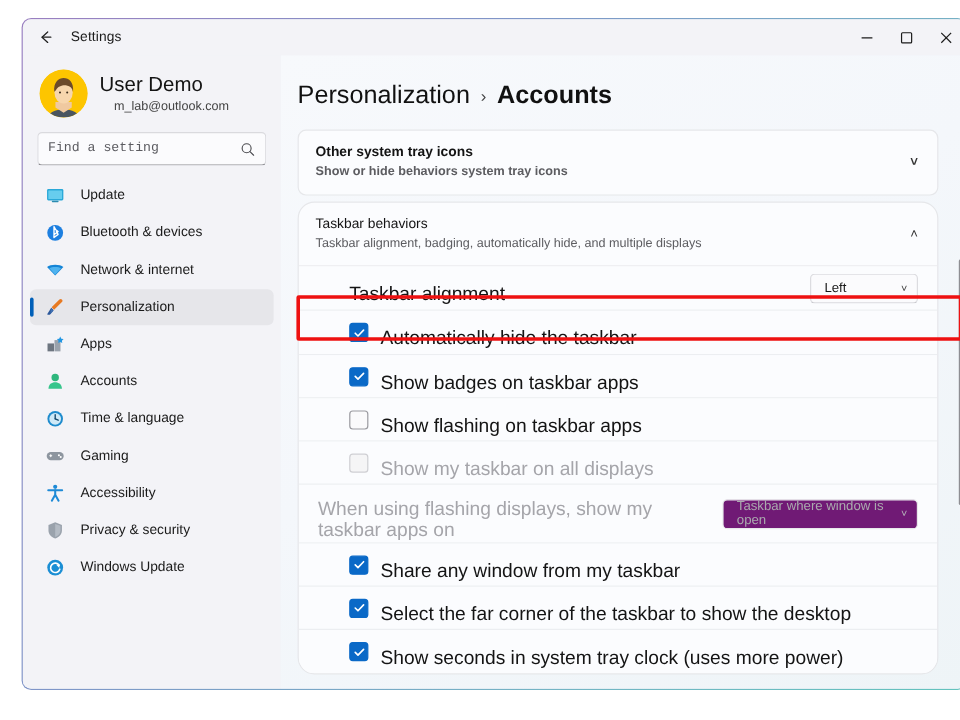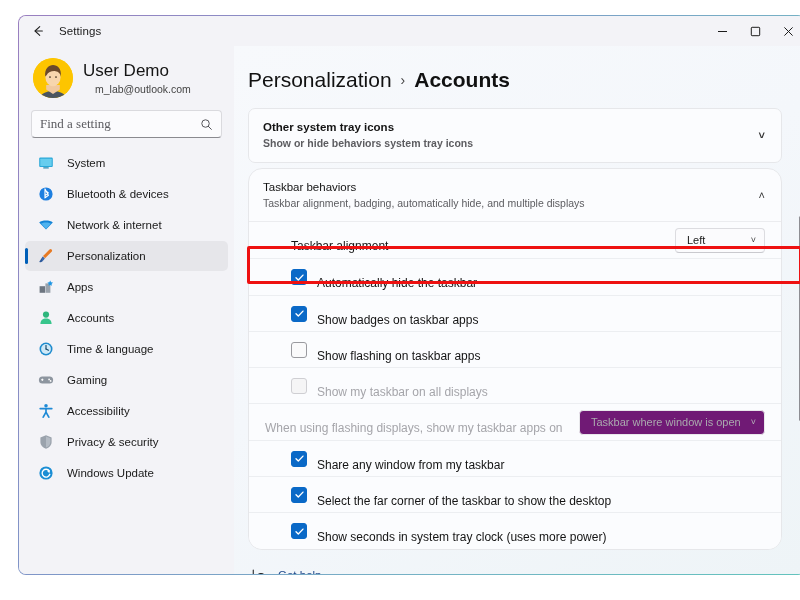--- a/index.html
+++ b/index.html
@@ -103,22 +103,22 @@
     border: 1px solid #dadade;
     border-bottom: 1px solid #8a8a8f;
     border-radius: 4px;
     display: flex;
     align-items: center;
     padding: 0 8px;
     box-sizing: border-box;
   }
   #search-input {
     border: 0; outline: 0; background: transparent;
-    font-family: Liberation Serif, serif;
-    font-size: 13px;
+    font-family: Liberation Mono, monospace;
+    font-size: 11px;
     color: #333;
     flex: 1;
     padding: 0;
   }
   #search-input::placeholder { color: #5b5b60; }
 
   #nav-list { display: flex; flex-direction: column; padding: 0 6px; }
   .nav-item {
     height: 30px;
     display: flex;
@@ -212,21 +212,21 @@
     align-items: center;
     min-height: 36px;
     padding: 0 16px 0 42px;
     box-sizing: border-box;
     border-bottom: 1px solid #eceef1;
     position: relative;
     background: #fbfcfe;
   }
   .setting-row:last-child { border-bottom: 0; }
   .setting-row.tall { min-height: 37px; }
-  .row-label { font-size: 12px; color: #141414; margin-top: 12px; }
+  .row-label { font-size: 16px; color: #141414; margin-top: 12px; }
   .row-label.disabled { color: #a5a5aa; }
   .row-spacer { flex: 1; }
 
   .cb {
     width: 16px; height: 16px;
     border-radius: 3px;
     margin-right: 10px;
     box-sizing: border-box;
     display: flex; align-items: center; justify-content: center;
     flex-shrink: 0;
@@ -370,21 +370,21 @@
         <div id="nav-list">
 
           <div class="nav-item">
             <span class="nav-icon">
               <svg width="16" height="16" viewBox="0 0 16 16">
                 <rect x="1.2" y="2.6" width="13.6" height="9.4" rx="1.1" fill="#2aa8d8"></rect>
                 <rect x="2.3" y="3.7" width="11.4" height="7.2" rx="0.5" fill="#67cdee"></rect>
                 <rect x="5.2" y="12.3" width="5.6" height="1.2" rx="0.5" fill="#2a8ab0"></rect>
               </svg>
             </span>
-            <span class="nav-label">System</span>
+            <span class="nav-label">Update</span>
           </div>
 
           <div class="nav-item">
             <span class="nav-icon">
               <svg width="16" height="16" viewBox="0 0 16 16">
                 <circle cx="8" cy="8" r="6.6" fill="#1d7fe0"></circle>
                 <path d="M7 4.3 L10.4 6.9 L7 9.6 L7 2.9 L10.4 9.3 L7 11.9 L7 5.2" fill="none" stroke="#ffffff" stroke-width="1.15" stroke-linejoin="round" stroke-linecap="round"></path>
               </svg>
             </span>
             <span class="nav-label">Bluetooth &amp; devices</span>

